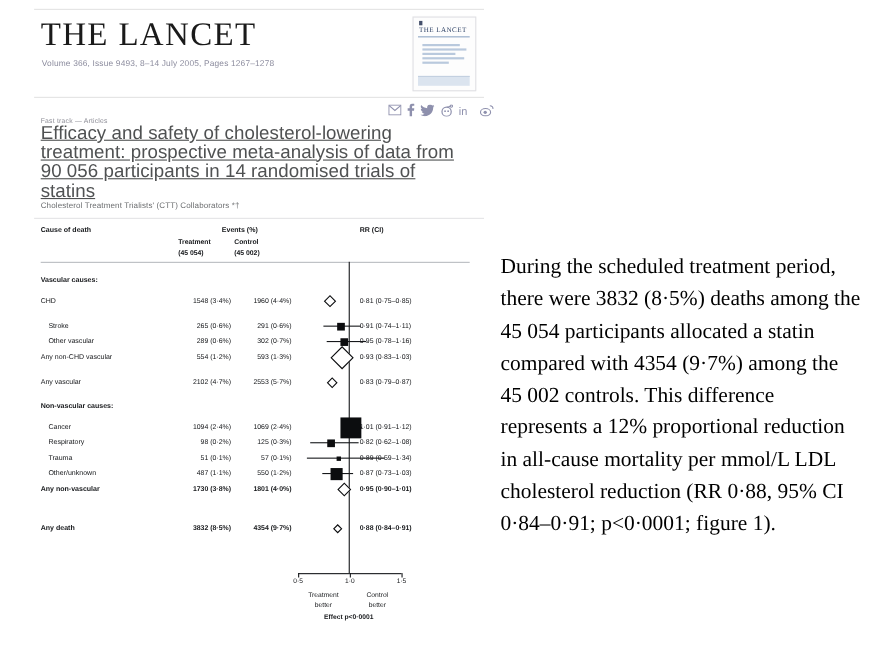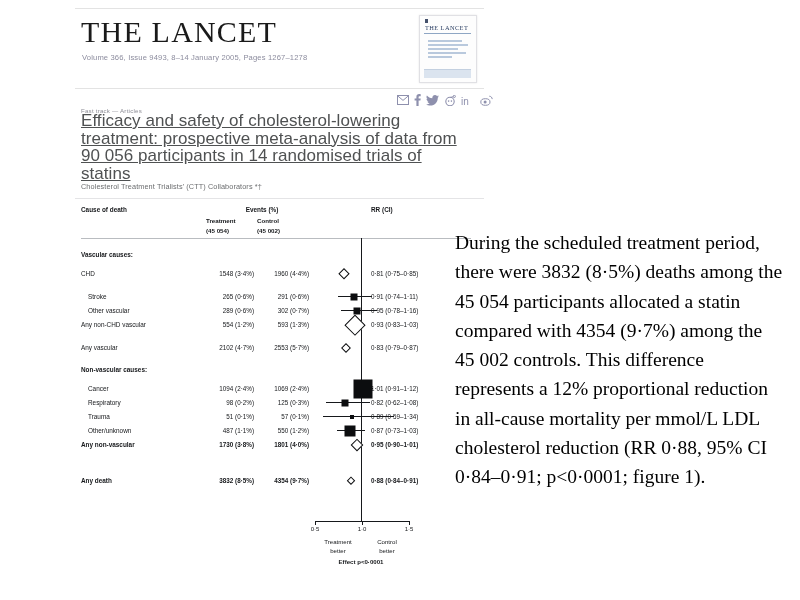--- a/index.html
+++ b/index.html
@@ -16,21 +16,20 @@
   }
 
   
   #article-panel {
     position: absolute;
     left: 31px;
     top: 8px;
     width: 409px;
     height: 583px;
     background: #ffffff;
-    margin-left: 44px;
   }
 
   
   #masthead {
     position: absolute;
     left: 0; top: 0;
     width: 409px;
     height: 80px;
     border-top: 1px solid #e3e3e3;
     background: #fff;
@@ -352,21 +351,21 @@
     text-align: left;
   }
 </style>
 </head>
 <body>
 
 <div id="article-panel">
 
   <div id="masthead">
     <div id="journal-title">THE LANCET</div>
-    <div id="issue-line">Volume 366, Issue 9493, 8–14 January 2005, Pages 1267–1278</div>
+    <div id="issue-line">Volume 366, Issue 9493, 8–14 July 2005, Pages 1267–1278</div>
 
     <div id="cover-thumb">
       <div id="cv-tick"></div>
       <div id="cv-logo">THE LANCET</div>
       <div id="cv-rule"></div>
       <div class="cv-bar" style="left:8px; top:24px; width:34px; height:2px;"></div>
       <div class="cv-bar" style="left:8px; top:28px; width:40px; height:2px;"></div>
       <div class="cv-bar" style="left:8px; top:32px; width:30px; height:2px;"></div>
       <div class="cv-bar" style="left:8px; top:36px; width:38px; height:2px;"></div>
       <div class="cv-bar" style="left:8px; top:40px; width:24px; height:2px;"></div>

